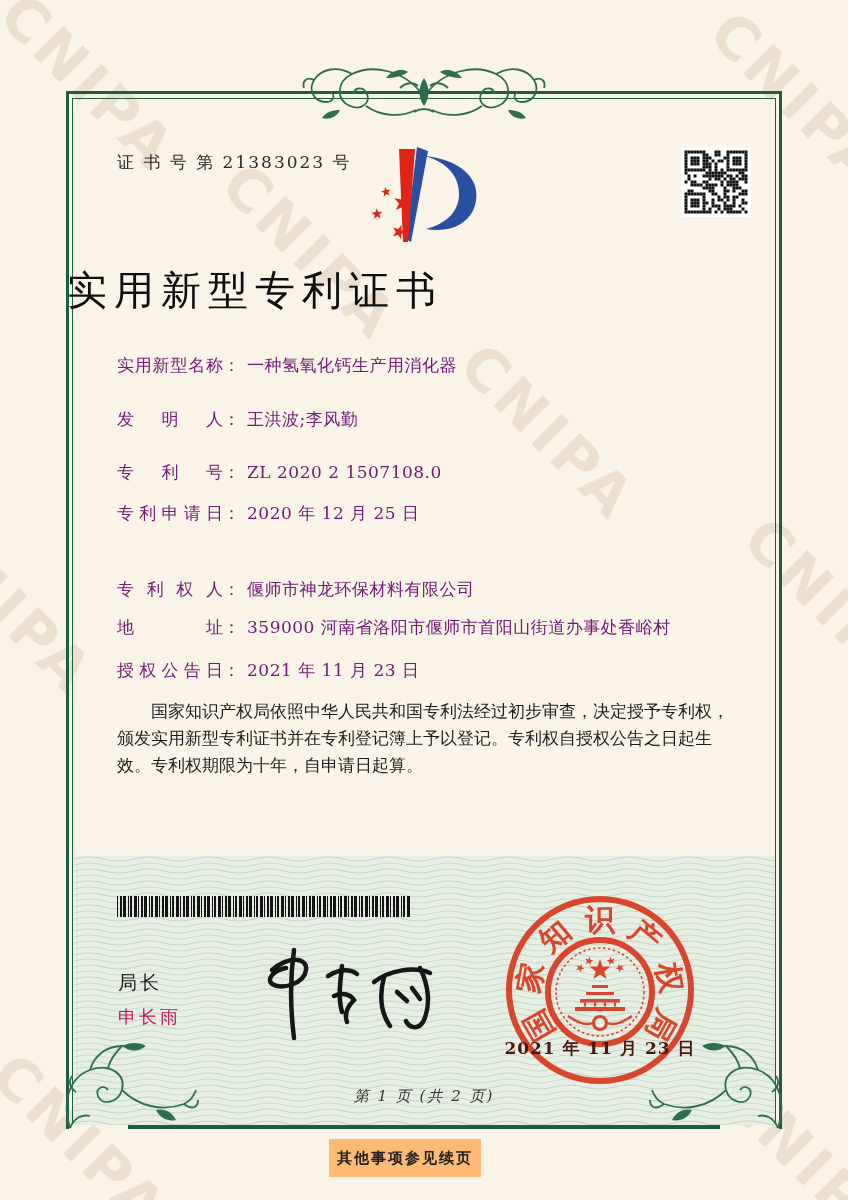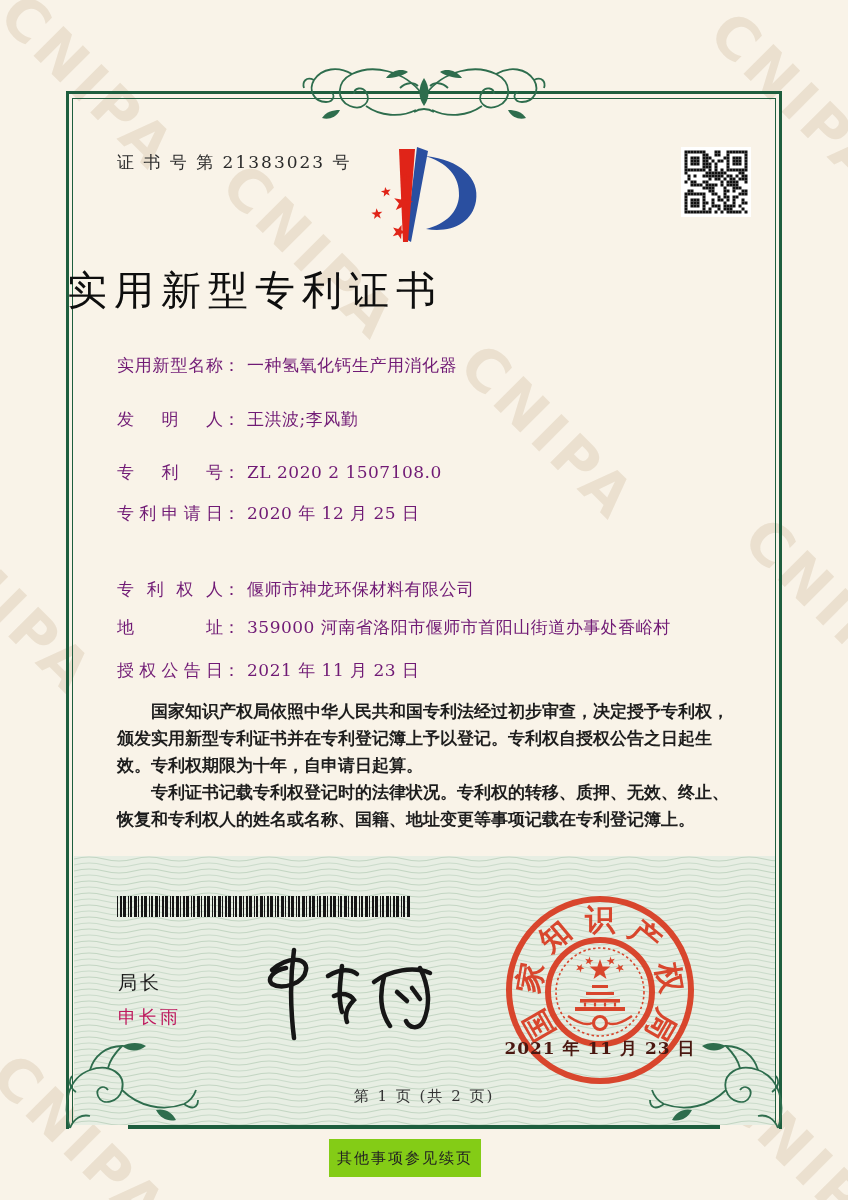--- a/index.html
+++ b/index.html
@@ -14,34 +14,34 @@
   .logo{position:absolute;left:358px;top:144px;width:132px;height:106px;}
   .qr{position:absolute;left:681px;top:147px;width:70px;height:70px;background:#ffffff;padding:0;}
   .title{position:absolute;left:67px;top:263px;width:714px;text-align:left;
          font-size:40px;font-weight:normal;letter-spacing:7px;color:#0e0e0e;}
   .frow{position:absolute;left:117px;width:620px;font-size:17px;color:#701a75;white-space:nowrap;}
   .flabel{display:inline-block;width:106px;text-align:justify;text-align-last:justify;vertical-align:top;}
   .fcolon{display:inline-block;}
   .fvalue{margin-left:7px;letter-spacing:0.5px;}
   .grant-b{position:absolute;left:318px;top:0;}
   .paras{position:absolute;left:117px;top:698px;width:618px;font-size:17px;line-height:27px;color:#1d1d1d;}
-  .paras p{margin:0;text-indent:34px;font-weight:bold;}
+  .paras p{margin:0;text-indent:34px;}
   .barcode{position:absolute;left:117px;top:896px;width:297px;height:21px;}
   .signer-title{position:absolute;left:118px;top:970px;font-family:"DejaVu Sans","Liberation Sans",sans-serif;
                 font-size:19px;color:#191919;letter-spacing:3px;}
   .signer-name{position:absolute;left:118px;top:1005px;font-family:"DejaVu Sans","Liberation Sans",sans-serif;
                font-size:18px;color:#be185d;letter-spacing:3px;}
   .signature{position:absolute;left:256px;top:940px;width:192px;height:106px;}
   .seal{position:absolute;left:502px;top:892px;width:196px;height:196px;opacity:.93;}
   .seal-date{position:absolute;left:500px;top:1037px;width:200px;text-align:center;
              font-size:17px;color:#4a1710;letter-spacing:1px;font-weight:bold;}
   .page-footer{position:absolute;left:67px;top:1087px;width:714px;text-align:center;
-               font-size:15px;letter-spacing:2px;color:#333;}
-  .note-box{position:absolute;left:329px;top:1139px;width:152px;height:38px;background:#84cc16;
-            text-align:center;line-height:38px;font-size:15px;letter-spacing:2px;color:#222;}
+               font-size:15px;letter-spacing:2px;color:#333;font-style:italic;}
+  .note-box{position:absolute;left:329px;top:1139px;width:152px;height:38px;background:#fdba74;
+            text-align:center;line-height:38px;font-size:15px;letter-spacing:2px;color:#222;font-weight:bold;}
   .ornament{position:absolute;left:296px;top:60px;width:256px;height:64px;}
   .corner{position:absolute;top:1040px;width:140px;height:92px;}
   .corner.left{left:60px;} .corner.right{left:648px;transform:scaleX(-1);}
 </style>
 </head>
 <body>
 
 <div class="page">
 
   <span class="wm" style="left:88px;top:82px">CNIPA</span>
@@ -392,21 +392,20 @@
   <div class="frow" style="top:616px">
     <span class="flabel">地址</span><span class="fcolon">：</span><span class="fvalue">359000 河南省洛阳市偃师市首阳山街道办事处香峪村</span>
   </div>
 
   <div class="frow" style="top:659px">
     <span class="flabel">授权公告日</span><span class="fcolon">：</span><span class="fvalue">2021 年 11 月 23 日</span>
   </div>
 
   <div class="paras">
     <p>国家知识产权局依照中华人民共和国专利法经过初步审查，决定授予专利权，颁发实用新型专利证书并在专利登记簿上予以登记。专利权自授权公告之日起生效。专利权期限为十年，自申请日起算。</p>
-    <p>专利证书记载专利权登记时的法律状况。专利权的转移、质押、无效、终止、恢复和专利权人的姓名或名称、国籍、地址变更等事项记载在专利登记簿上。</p>
   </div>
 
   <svg class="barcode" viewBox="0 0 297 21" id="barcode-svg">
       <rect x="0" y="0" width="1" height="21" fill="#151515"></rect>
       <rect x="3" y="0" width="2" height="21" fill="#151515"></rect>
       <rect x="6" y="0" width="3" height="21" fill="#151515"></rect>
       <rect x="11" y="0" width="1" height="21" fill="#151515"></rect>
       <rect x="13" y="0" width="2" height="21" fill="#151515"></rect>
       <rect x="17" y="0" width="3" height="21" fill="#151515"></rect>
       <rect x="21" y="0" width="1" height="21" fill="#151515"></rect>

